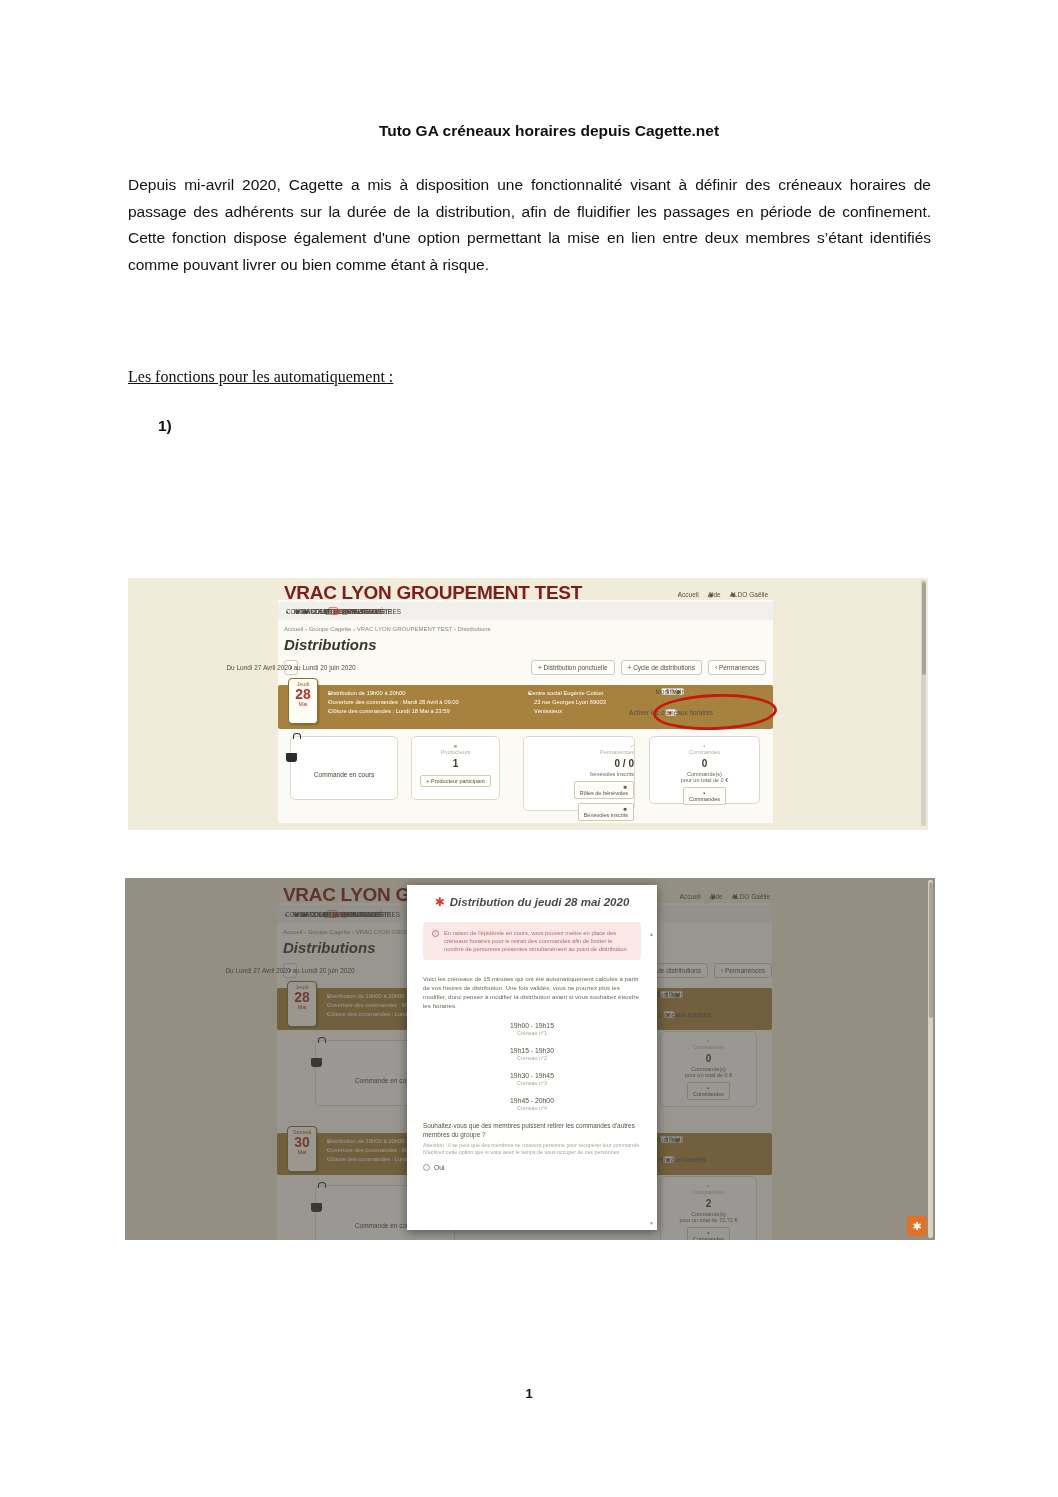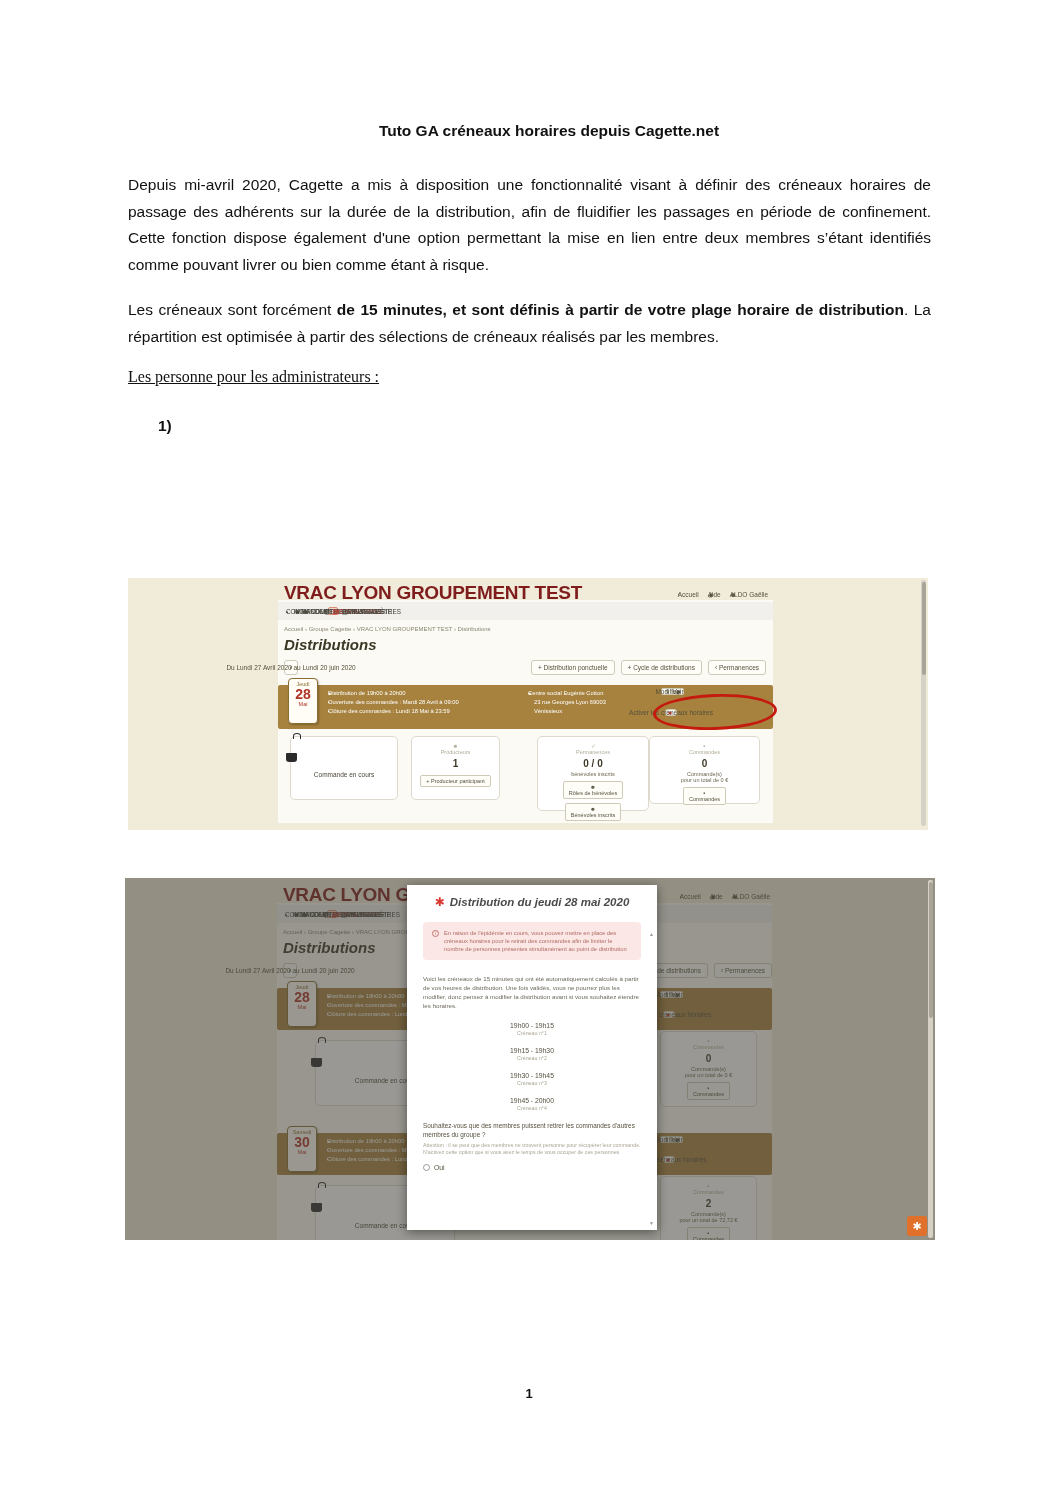--- a/index.html
+++ b/index.html
@@ -110,22 +110,21 @@
   .radio-label { font-size:6.8px; color:#55503e; }
   .scroll-arrow { position:absolute; right:3px; font-size:5px; color:#999; }
 </style>
 </head>
 <body>
 
 <div class="page">
 
   <div class="doc-title">Tuto GA créneaux horaires depuis Cagette.net</div>
   <p class="para p1">Depuis mi-avril 2020, Cagette a mis à disposition une fonctionnalité visant à définir des créneaux horaires de passage des adhérents sur la durée de la distribution, afin de fluidifier les passages en période de confinement. Cette fonction dispose également d'une option permettant la mise en lien entre deux membres s’étant identifiés comme pouvant livrer ou bien comme étant à risque.</p>
-  <p class="para p2"><span>Les créneaux sont forcément </span><b>de 15 minutes, et sont définis à partir de votre plage horaire de distribution</b><span>. La répartition est optimisée à partir des sélections de créneaux réalisés par les membres.</span></p>
-  <div class="doc-heading">Les personne pour les administrateurs :</div>
+  <div class="doc-heading">Les fonctions pour les automatiquement :</div>
   <div class="list-num">1)</div>
 
   <div id="shot1" class="shot">
     <div class="content-bg" style="left:150px;top:22px;width:495px;height:223px;"></div>
     <div class="app-title" style="left:156px;top:4px;">VRAC LYON GROUPEMENT TEST</div>
     <div class="topbar" style="right:160px;top:13px;">
       <span><i>‹</i> <span>Accueil</span></span>
       <span><i>◉</i> <span>Aide</span></span>
       <span><i>☻</i> <span>ALDO Gaëlle</span></span>
     </div>
@@ -226,21 +225,21 @@
       <span class="bag-label" style="margin-top:9px;">Commande en cours</span>
     </div>
     <div class="card" style="left:283px;top:158px;width:89px;height:64px;">
       <span class="hd">
           <i>☻</i> 
           <span>Producteurs</span>
         </span>
       <span class="val">1</span>
       <span class="cbtn">+ Producteur participant</span>
     </div>
-    <div class="card" style="left:409px;top:158px;width:112px;height:75px;">
+    <div class="card" style="left:395px;top:158px;width:112px;height:75px;text-align:right;">
       <span class="hd">
           <i>✓</i> 
           <span>Permanences</span>
         </span>
       <span class="val">0 / 0</span>
       <span class="sub">bénévoles inscrits</span>
       <span class="cbtn"><i>☻</i> <span>Rôles de bénévoles</span></span>
       <span class="cbtn"><i>☻</i> <span>Bénévoles inscrits</span></span>
     </div>
     <div class="card" style="left:521px;top:158px;width:111px;height:68px;">

